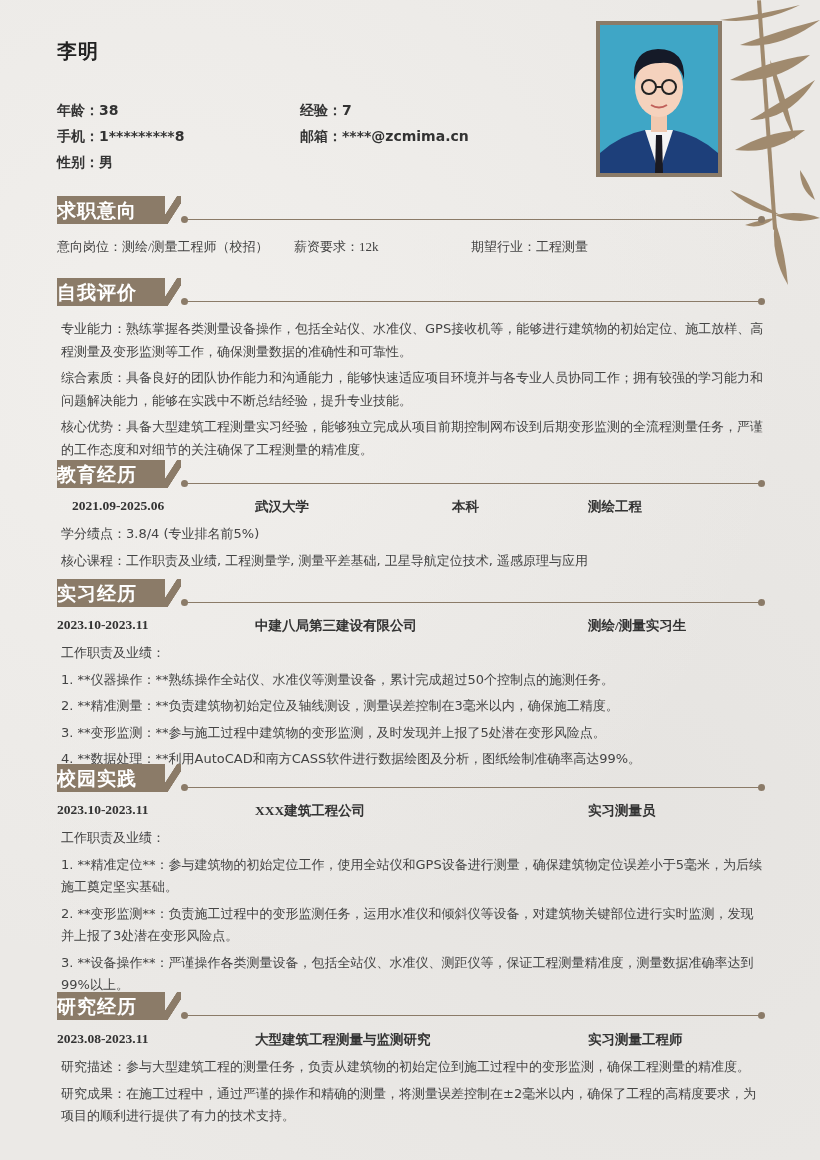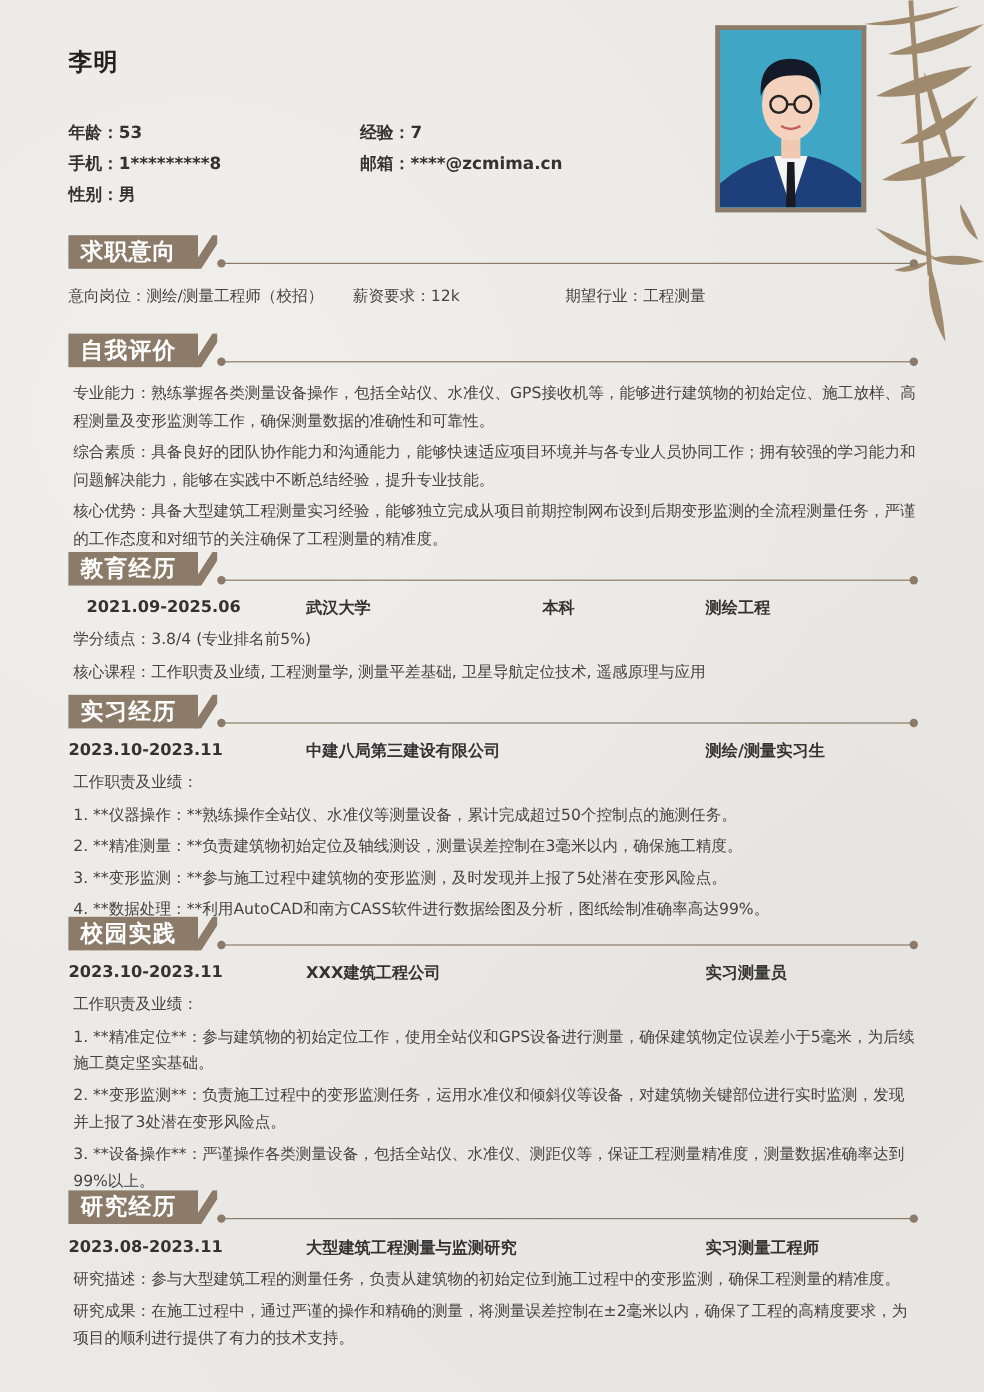--- a/index.html
+++ b/index.html
@@ -6,27 +6,27 @@
   body{width:820px;height:1160px;overflow:hidden;position:relative;
     background:#ebe9e6;
     background-image: radial-gradient(circle at 20% 30%, #f1efec 0, transparent 60%), radial-gradient(circle at 80% 70%, #e6e4e1 0, transparent 60%);
     font-family:"DejaVu Sans","Liberation Sans",sans-serif;color:#333;}
   .name{position:absolute;left:57px;top:38px;font-size:20px;font-weight:bold;color:#222;letter-spacing:1px;}
   .info{position:absolute;font-size:14px;font-weight:bold;color:#333;}
   .photo{position:absolute;left:596px;top:21px;width:126px;height:156px;background:#8b7b68;}
   .photo-inner{position:absolute;left:4px;top:4px;right:4px;bottom:4px;background:#3fa6c6;overflow:hidden;}
   .bamboo{position:absolute;right:0;top:0;width:160px;height:290px;pointer-events:none;}
   .section{position:absolute;left:57px;width:708px;height:28px;}
-  .sec-tag{position:absolute;left:0;top:0;height:28px;width:108px;background:#8b7b68;color:#fff;font-size:19px;font-weight:bold;line-height:28px;padding-left:10px;box-sizing:border-box;letter-spacing:1px;}
+  .sec-tag{position:absolute;left:0;top:0;height:28px;width:108px;background:#8b7b68;color:#fff;font-size:19px;font-weight:bold;line-height:28px;box-sizing:border-box;letter-spacing:1px;}
   .sec-slash{position:absolute;left:106px;top:0;width:18px;height:28px;background:linear-gradient(to bottom right, transparent 38%, #8b7b68 40%, #8b7b68 62%, transparent 64%);}
   .sec-line{position:absolute;left:128px;right:4px;top:23px;height:1px;background:#8b7b68;}
   .dot-l{position:absolute;left:124px;top:20px;width:7px;height:7px;border-radius:50%;background:#8b7b68;}
   .dot-r{position:absolute;right:0;top:20px;width:7px;height:7px;border-radius:50%;background:#8b7b68;}
   .txt{position:absolute;left:57px;width:712px;font-size:13px;line-height:22.5px;color:#444;}
-  .row{position:absolute;left:57px;width:712px;font-size:13.5px;font-weight:bold;color:#333;height:22px;}
+  .row{position:absolute;left:57px;width:712px;font-size:13.5px;font-weight:bold;color:#333;height:22px;font-family:Liberation Serif, serif;}
   .row span{position:absolute;top:0;}
   p{margin:4px;}
 </style>
 </head>
 <body>
 
 <svg class="bamboo" viewBox="0 0 160 290">
   <g fill="#a08a6e">
     <rect x="105" y="0" width="4" height="230" transform="rotate(-4 107 115)"></rect>
     <path d="M60 20 Q100 15 140 5 Q100 25 60 20Z"></path>
@@ -37,21 +37,21 @@
     <path d="M110 60 Q125 90 135 140 Q115 100 110 60Z"></path>
     <path d="M70 190 Q95 200 120 215 Q90 210 70 190Z"></path>
     <path d="M115 215 Q140 210 160 218 Q135 225 115 215Z"></path>
     <path d="M115 220 Q125 250 128 285 Q110 255 115 220Z"></path>
     <path d="M85 225 Q100 220 115 218 Q100 230 85 225Z"></path>
     <path d="M140 170 Q150 185 155 200 Q140 190 140 170Z"></path>
   </g>
 </svg>
 
 <div class="name">李明</div>
-<div class="info" style="left:57px;top:102px">年龄：53</div>
+<div class="info" style="left:57px;top:102px">年龄：38</div>
 <div class="info" style="left:300px;top:102px">经验：7</div>
 <div class="info" style="left:57px;top:128px">手机：1*********8</div>
 <div class="info" style="left:300px;top:128px">邮箱：****@zcmima.cn</div>
 <div class="info" style="left:57px;top:154px">性别：男</div>
 
 <div class="photo">
   <div class="photo-inner">
     <svg width="118" height="148" viewBox="0 0 118 148">
       <path d="M0 148 L0 128 Q20 110 45 105 L73 105 Q98 110 118 128 L118 148Z" fill="#1d3f7a"></path>
       <path d="M45 105 L59 148 L73 105Z" fill="#f4f4f4"></path>

